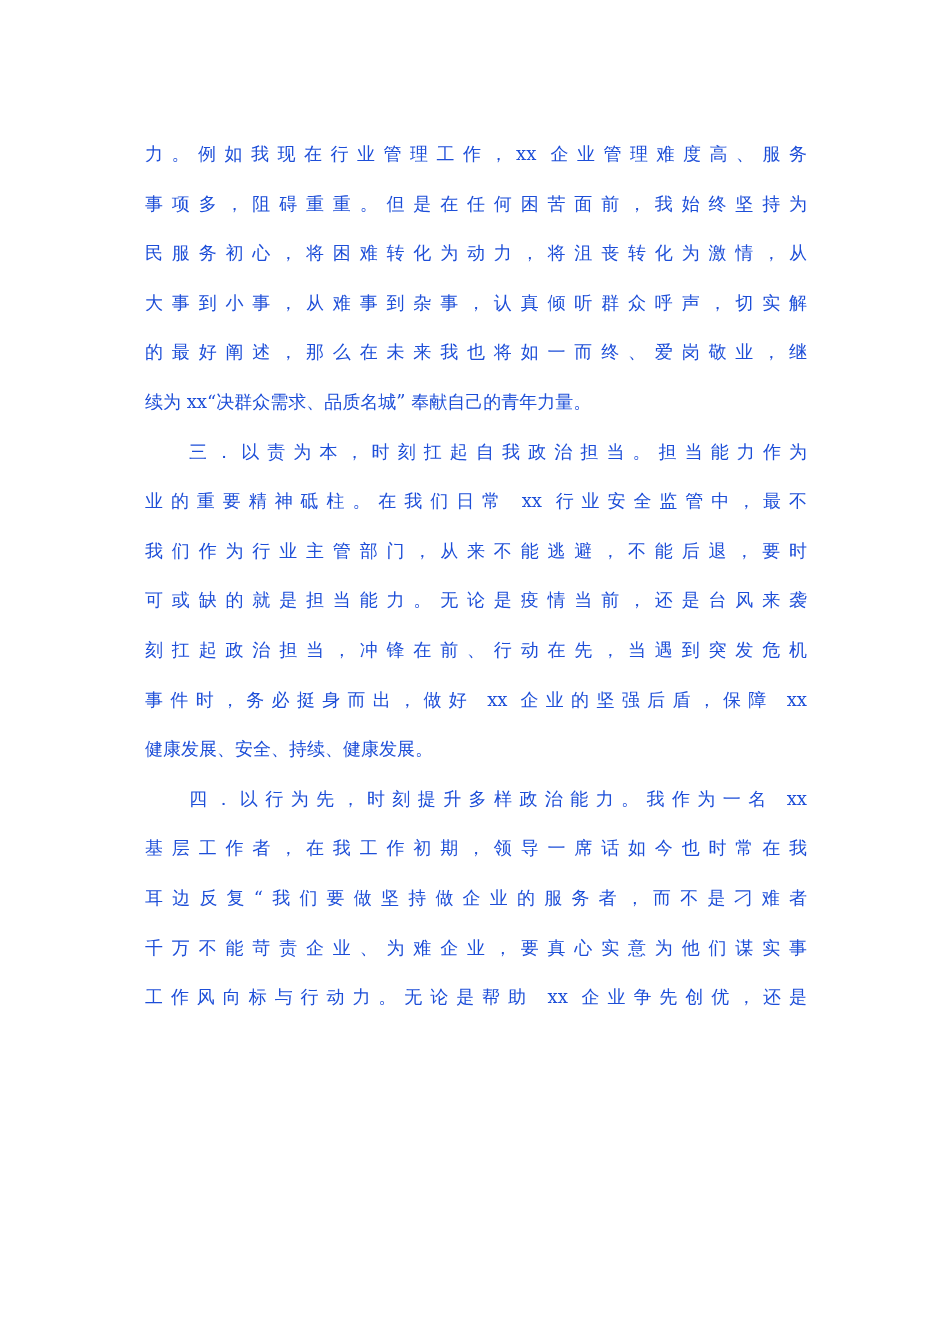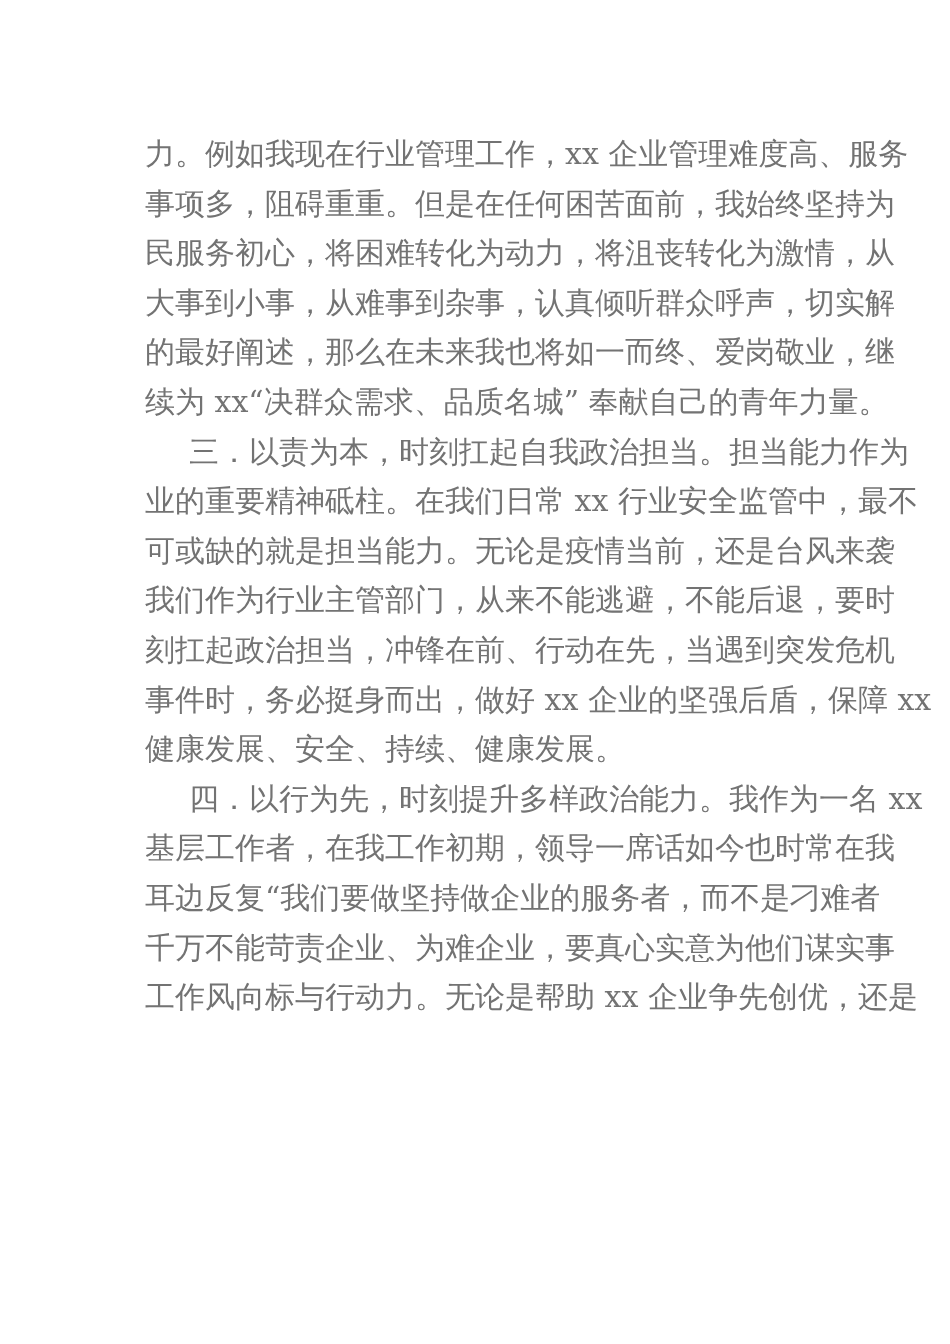--- a/index.html
+++ b/index.html
@@ -16,22 +16,22 @@
     .page {
       position: absolute;
       left: 145px;
       top: 129px;
       width: 662px;
     }
     .line {
       height: 49.6px;
       line-height: 49.6px;
       font-family: "DejaVu Serif", "Liberation Serif", serif;
-      font-size: 30px;
-      color: #737373;
+      font-size: 18px;
+      color: #1d4ed8;
       white-space: nowrap;
       text-align: justify;
       text-align-last: justify;
       letter-spacing: 0px;
     }
     .line.last {
       text-align-last: left;
     }
     .line.indent {
       padding-left: 44px;
@@ -47,22 +47,22 @@
     <div class="line">事项多，阻碍重重。但是在任何困苦面前，我始终坚持为</div>
     <div class="line">民服务初心，将困难转化为动力，将沮丧转化为激情，从</div>
     <div class="line">大事到小事，从难事到杂事，认真倾听群众呼声，切实解</div>
     <div class="line">的最好阐述，那么在未来我也将如一而终、爱岗敬业，继</div>
     <div class="line last">续为 xx“决群众需求、品质名城” 奉献自己的青年力量。</div>
   </div>
 
   <div class="paragraph">
     <div class="line indent">三．以责为本，时刻扛起自我政治担当。担当能力作为</div>
     <div class="line">业的重要精神砥柱。在我们日常 xx 行业安全监管中，最不</div>
+    <div class="line">我们作为行业主管部门，从来不能逃避，不能后退，要时</div>
     <div class="line">可或缺的就是担当能力。无论是疫情当前，还是台风来袭</div>
-    <div class="line">我们作为行业主管部门，从来不能逃避，不能后退，要时</div>
     <div class="line">刻扛起政治担当，冲锋在前、行动在先，当遇到突发危机</div>
     <div class="line">事件时，务必挺身而出，做好 xx 企业的坚强后盾，保障 xx</div>
     <div class="line last">健康发展、安全、持续、健康发展。</div>
   </div>
 
   <div class="paragraph">
     <div class="line indent">四．以行为先，时刻提升多样政治能力。我作为一名 xx</div>
     <div class="line">基层工作者，在我工作初期，领导一席话如今也时常在我</div>
     <div class="line">耳边反复“我们要做坚持做企业的服务者，而不是刁难者</div>
     <div class="line">千万不能苛责企业、为难企业，要真心实意为他们谋实事</div>

